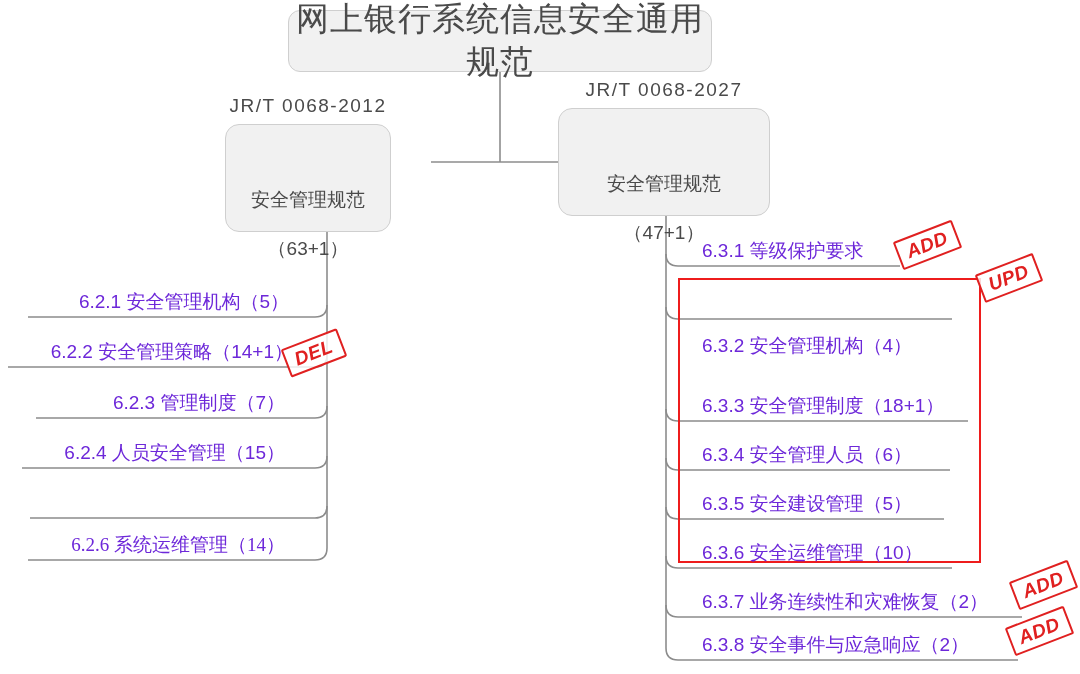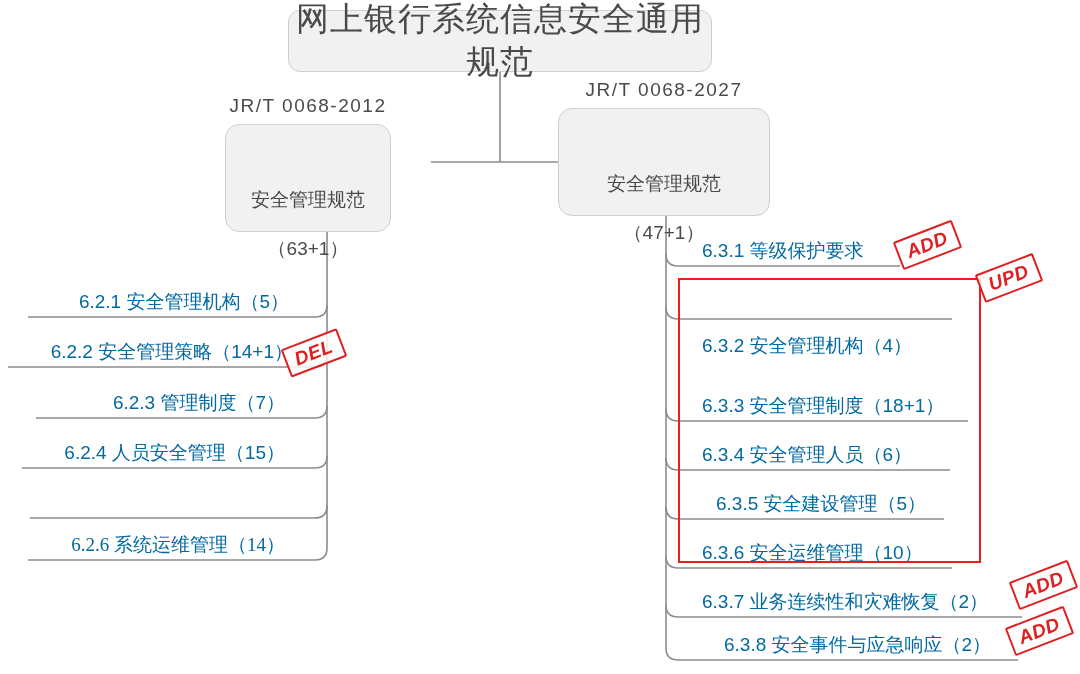--- a/index.html
+++ b/index.html
@@ -44,21 +44,21 @@
   .node .lines{display:block;}
   .node .l1{display:block;letter-spacing:1.5px;}
   .node .l2{display:block;margin-top:44px;}
   .node .l3{display:block;}
 
   
   .leaf{
     position:absolute;
     box-sizing:border-box;
     font-size:19px;
-    color:#0369a1;
+    color:#6d28d9;
     white-space:nowrap;
     line-height:1;
   }
   .leaf .txt{position:absolute;bottom:6px;white-space:nowrap;}
   .leaf.right .txt{left:36px;}
   .leaf.left  .txt{right:30px;}
 
   
   .stamp{
     position:absolute;
@@ -170,33 +170,33 @@
   </div>
 
   <div class="leaf right" style="left:666px;top:389px;width:302px;height:32px;">
     <span class="txt">6.3.3 安全管理制度（18+1）</span>
   </div>
 
   <div class="leaf right" style="left:666px;top:438px;width:284px;height:32px;">
     <span class="txt">6.3.4 安全管理人员（6）</span>
   </div>
 
-  <div class="leaf right" style="left:666px;top:487px;width:278px;height:32px;margin-left:14px;">
+  <div class="leaf right" style="left:666px;top:487px;width:278px;height:32px;">
     <span class="txt">6.3.5 安全建设管理（5）</span>
   </div>
 
   <div class="leaf right" style="left:666px;top:536px;width:286px;height:32px;">
     <span class="txt">6.3.6 安全运维管理（10）</span>
   </div>
 
   <div class="leaf right" style="left:666px;top:585px;width:356px;height:32px;">
     <span class="txt">6.3.7 业务连续性和灾难恢复（2）</span>
   </div>
 
-  <div class="leaf right" style="left:688px;top:628px;width:352px;height:32px;">
+  <div class="leaf right" style="left:666px;top:628px;width:352px;height:32px;">
     <span class="txt">6.3.8 安全事件与应急响应（2）</span>
   </div>
 
   <div class="stamp" style="left:284px;top:338px;transform:rotate(-21deg);">
     <span>DEL</span>
   </div>
 
   <div class="stamp" style="left:896px;top:230px;transform:rotate(-21deg);">
     <span>ADD</span>
   </div>

